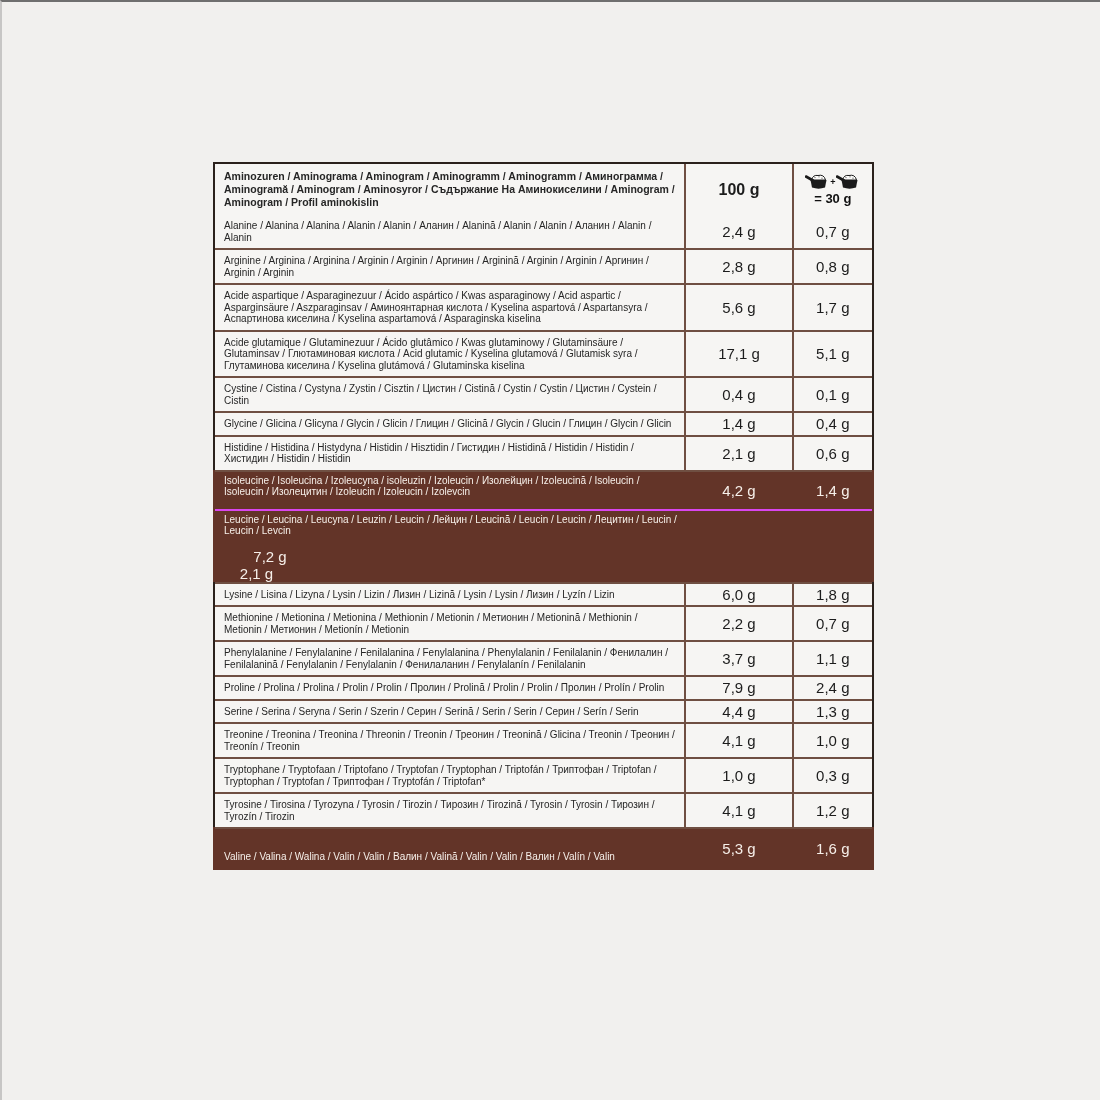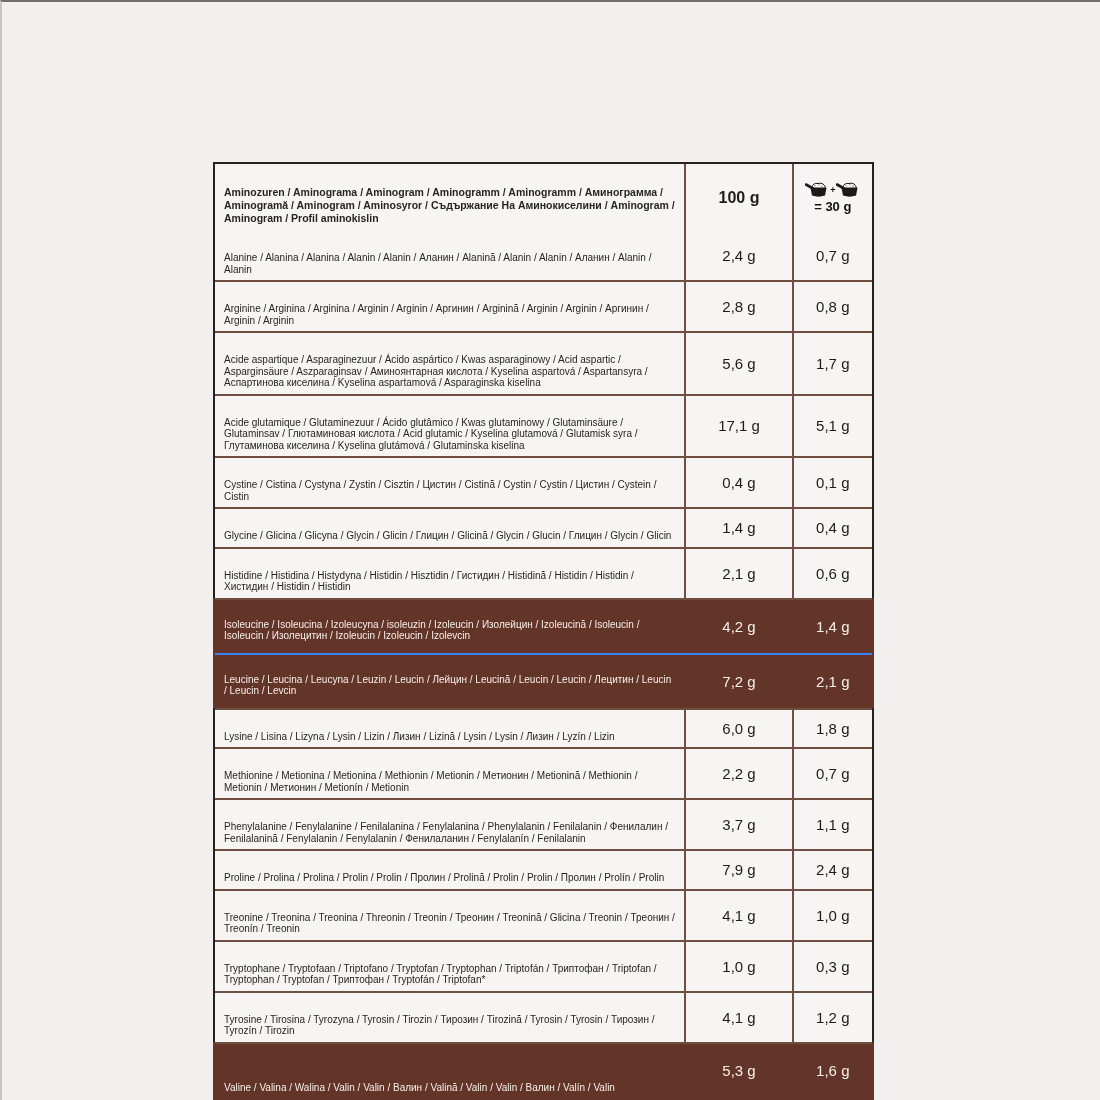--- a/index.html
+++ b/index.html
@@ -30,21 +30,20 @@
   .c1, .c2, .c3 { box-sizing: border-box; }
   .c1 {
     width: 473px;
     padding: 5px 9px;
     font-size: 10px;
     line-height: 11.5px;
     color: #262626;
     display: flex;
     flex-direction: column;
     justify-content: center;
-    margin-top: 16px;
   }
   .c2, .c3 {
     border-left: 2px solid #6f4f42;
     display: flex;
     align-items: center;
     justify-content: center;
     font-size: 15px;
     color: #1c1c1c;
   }
   .c2 { width: 108px; }
@@ -62,21 +61,21 @@
   .plus { font-weight: bold; font-size: 9px; color: #111; margin: 0 -1px; }
   .serv-label { font-weight: bold; font-size: 13px; color: #111; margin-top: 1px; }
   
   .row.dark {
     background: #633428;
     color: #f6efe9;
     box-shadow: -2px 0 0 #633428, 2px 0 0 #633428;
   }
   .row.dark .c1 { color: #f6efe9; padding-top: 3px; padding-bottom: 11px; }
   .row.dark .c2, .row.dark .c3 { color: #f6efe9; border-left-color: transparent; }
-  .row.dark + .row.dark { border-top: 2px solid #3b82f6; }
+  .row.dark + .row.dark { border-top: 2px solid #d946ef; flex-direction: column; }
   .row.dark:last-child {
     box-shadow: -2px 0 0 #633428, 2px 0 0 #633428,
                 0 2px 0 #633428, -2px 2px 0 #633428, 2px 2px 0 #633428;
   }
   .row.dark:last-child .c1 { padding-top: 22px; padding-bottom: 5px; }
   .scoop-svg { display: block; }
 </style>
 </head>
 <body>
 
@@ -177,20 +176,25 @@
     <div class="c1">Phenylalanine / Fenylalanine / Fenilalanina / Fenylalanina / Phenylalanin / Fenilalanin / Фенилалин / Fenilalanină / Fenylalanin / Fenylalanin / Фенилаланин / Fenylalanín / Fenilalanin</div>
     <div class="c2">3,7 g</div>
     <div class="c3">1,1 g</div>
   </div>
       <div class="row">
     <div class="c1">Proline / Prolina / Prolina / Prolin / Prolin / Пролин / Prolină / Prolin / Prolin / Пролин / Prolín / Prolin</div>
     <div class="c2">7,9 g</div>
     <div class="c3">2,4 g</div>
   </div>
       <div class="row">
+    <div class="c1">Serine / Serina / Seryna / Serin / Szerin / Серин / Serină / Serin / Serin / Серин / Serín / Serin</div>
+    <div class="c2">4,4 g</div>
+    <div class="c3">1,3 g</div>
+  </div>
+      <div class="row">
     <div class="c1">Treonine / Treonina / Treonina / Threonin / Treonin / Треонин / Treonină / Glicina / Treonin / Треонин / Treonín / Treonin</div>
     <div class="c2">4,1 g</div>
     <div class="c3">1,0 g</div>
   </div>
       <div class="row">
     <div class="c1">Tryptophane / Tryptofaan / Triptofano / Tryptofan / Tryptophan / Triptofán / Триптофан / Triptofan / Tryptophan / Tryptofan / Триптофан / Tryptofán / Triptofan*</div>
     <div class="c2">1,0 g</div>
     <div class="c3">0,3 g</div>
   </div>
       <div class="row">

